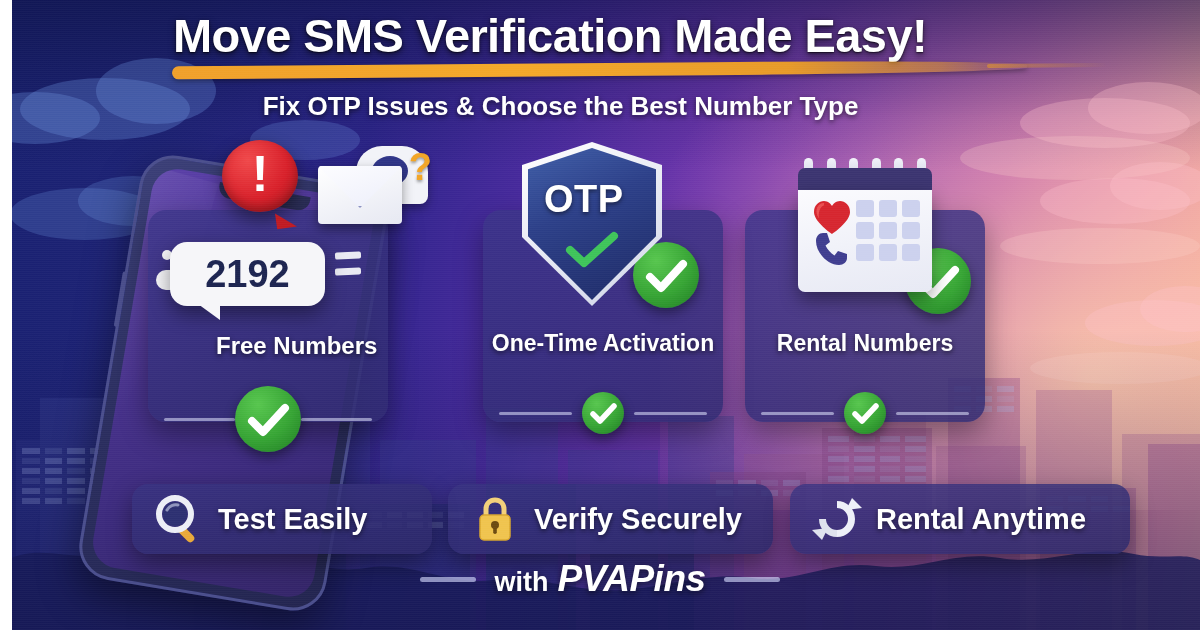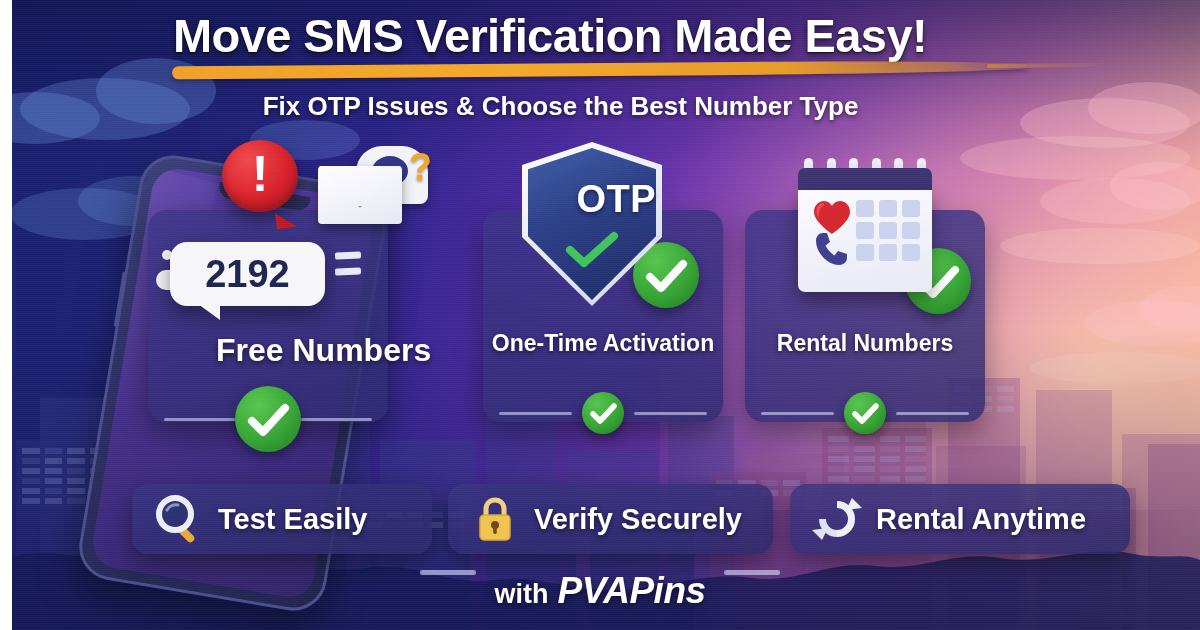--- a/index.html
+++ b/index.html
@@ -248,21 +248,21 @@
   .card.c1 { left: 148px; }
   .card.c2 { left: 483px; }
   .card.c3 { left: 745px; }
 
   .card-label {
     position:absolute; left: 0; right: 0; top: 120px;
     text-align:center; color:#ffffff; font-weight:bold; font-size: 23px;
     text-shadow: 0 2px 5px rgba(0,0,0,0.6);
     white-space: nowrap;
   }
-  .card.c1 .card-label { top: 122px; font-size: 32px; left: 68px; right: -80px; text-align: left; }
+  .card.c1 .card-label { top: 122px; font-size: 24px; left: 68px; right: -80px; text-align: left; }
 
   .card-footer {
     position:absolute; left: 16px; right: 16px; top: 182px;
     display:flex; align-items:center; justify-content: space-between;
   }
   .rule { height: 3px; flex: 1; background: rgba(225,230,255,0.55); border-radius: 2px; }
 
   
   .check {
     position: relative; border-radius: 50%;
@@ -292,21 +292,21 @@
     clip-path: polygon(50% 0%, 100% 14%, 100% 58%, 50% 100%, 0 58%, 0 14%);
     box-shadow: 0 10px 22px rgba(0,0,0,0.45);
   }
   .shield-rim {
     position:absolute; inset: -6px;
     background: linear-gradient(150deg,#ffffff,#cfd4e8);
     clip-path: polygon(50% 0%, 100% 14%, 100% 58%, 50% 100%, 0 58%, 0 14%);
     z-index: -1;
   }
   .shield-text {
-    position:absolute; left: 0; right: 0; top: 30px; text-align:right;
+    position:absolute; left: 0; right: 0; top: 30px; text-align:left;
     color: #ffffff; font-size: 38px; font-weight: bold; letter-spacing: 0.5px;
     text-shadow: 0 2px 4px rgba(0,0,0,0.5);
     padding-left: 16px;
   }
   .shield-check { position:absolute; left: 50%; transform: translateX(-50%); top: 82px; }
 
   
   .calendar { position:absolute; left: 790px; top: 160px; width: 150px; height: 140px; z-index: 24; }
   .cal-rings { position:absolute; left: 14px; top: -2px; width: 122px; height: 22px; display:flex; justify-content: space-between; }
   .cal-rings i { width: 9px; height: 24px; border-radius: 5px; background: linear-gradient(180deg,#f2f3fa,#c9ccdf); }
@@ -345,22 +345,22 @@
   .pill.p3 { left: 790px; width: 340px; }
   .pill-label {
     color: #ffffff; font-size: 29px; font-weight: bold; white-space: nowrap;
     text-shadow: 0 2px 5px rgba(0,0,0,0.55);
     margin-left: 14px;
   }
   .pill-icon { flex: 0 0 auto; width: 50px; height: 50px; position: relative; }
 
   
   .brand {
-    position:absolute; left: 0; top: 570px; width: 1200px; z-index: 30;
-    display:flex; align-items:flex-start; justify-content:center; gap: 18px;
+    position:absolute; left: 0; top: 558px; width: 1200px; z-index: 30;
+    display:flex; align-items:center; justify-content:center; gap: 18px;
   }
   .brand-rule { width: 56px; height: 5px; background: rgba(215,220,255,0.62); border-radius: 3px; }
   .brand-text { color:#ffffff; font-size: 33px; font-weight: bold; white-space: nowrap;
                 text-shadow: 0 2px 6px rgba(0,0,0,0.6); }
   .brand-text .with { font-weight: bold; font-size: 27px; }
   .brand-text .name { font-style: italic; font-weight: bold; font-size: 37px; letter-spacing: -0.5px; }
 
   
   .grain { position:absolute; inset:0; z-index: 50; pointer-events:none; opacity: .05;
     background-image: repeating-linear-gradient(0deg, rgba(255,255,255,.5) 0 1px, rgba(0,0,0,0) 1px 2px); }

